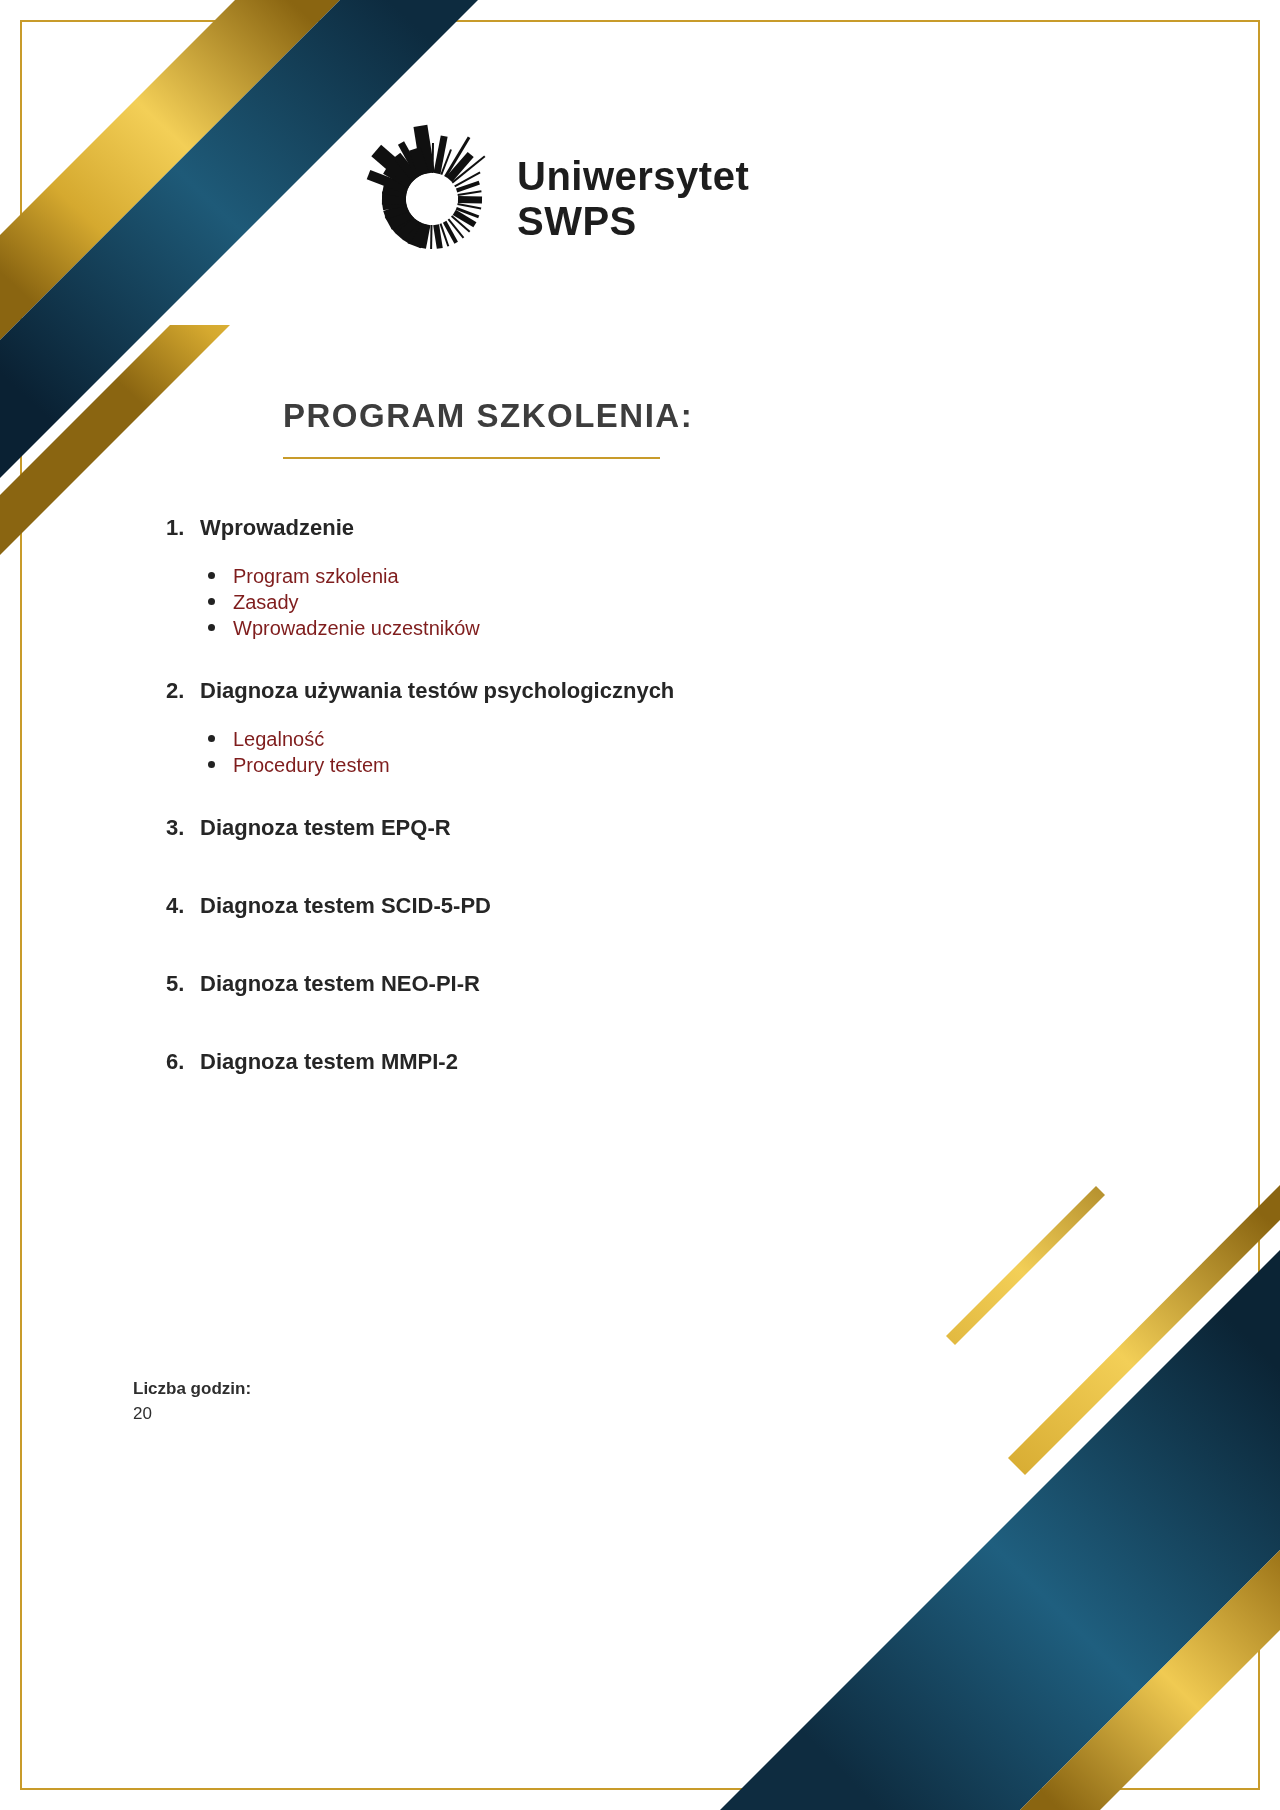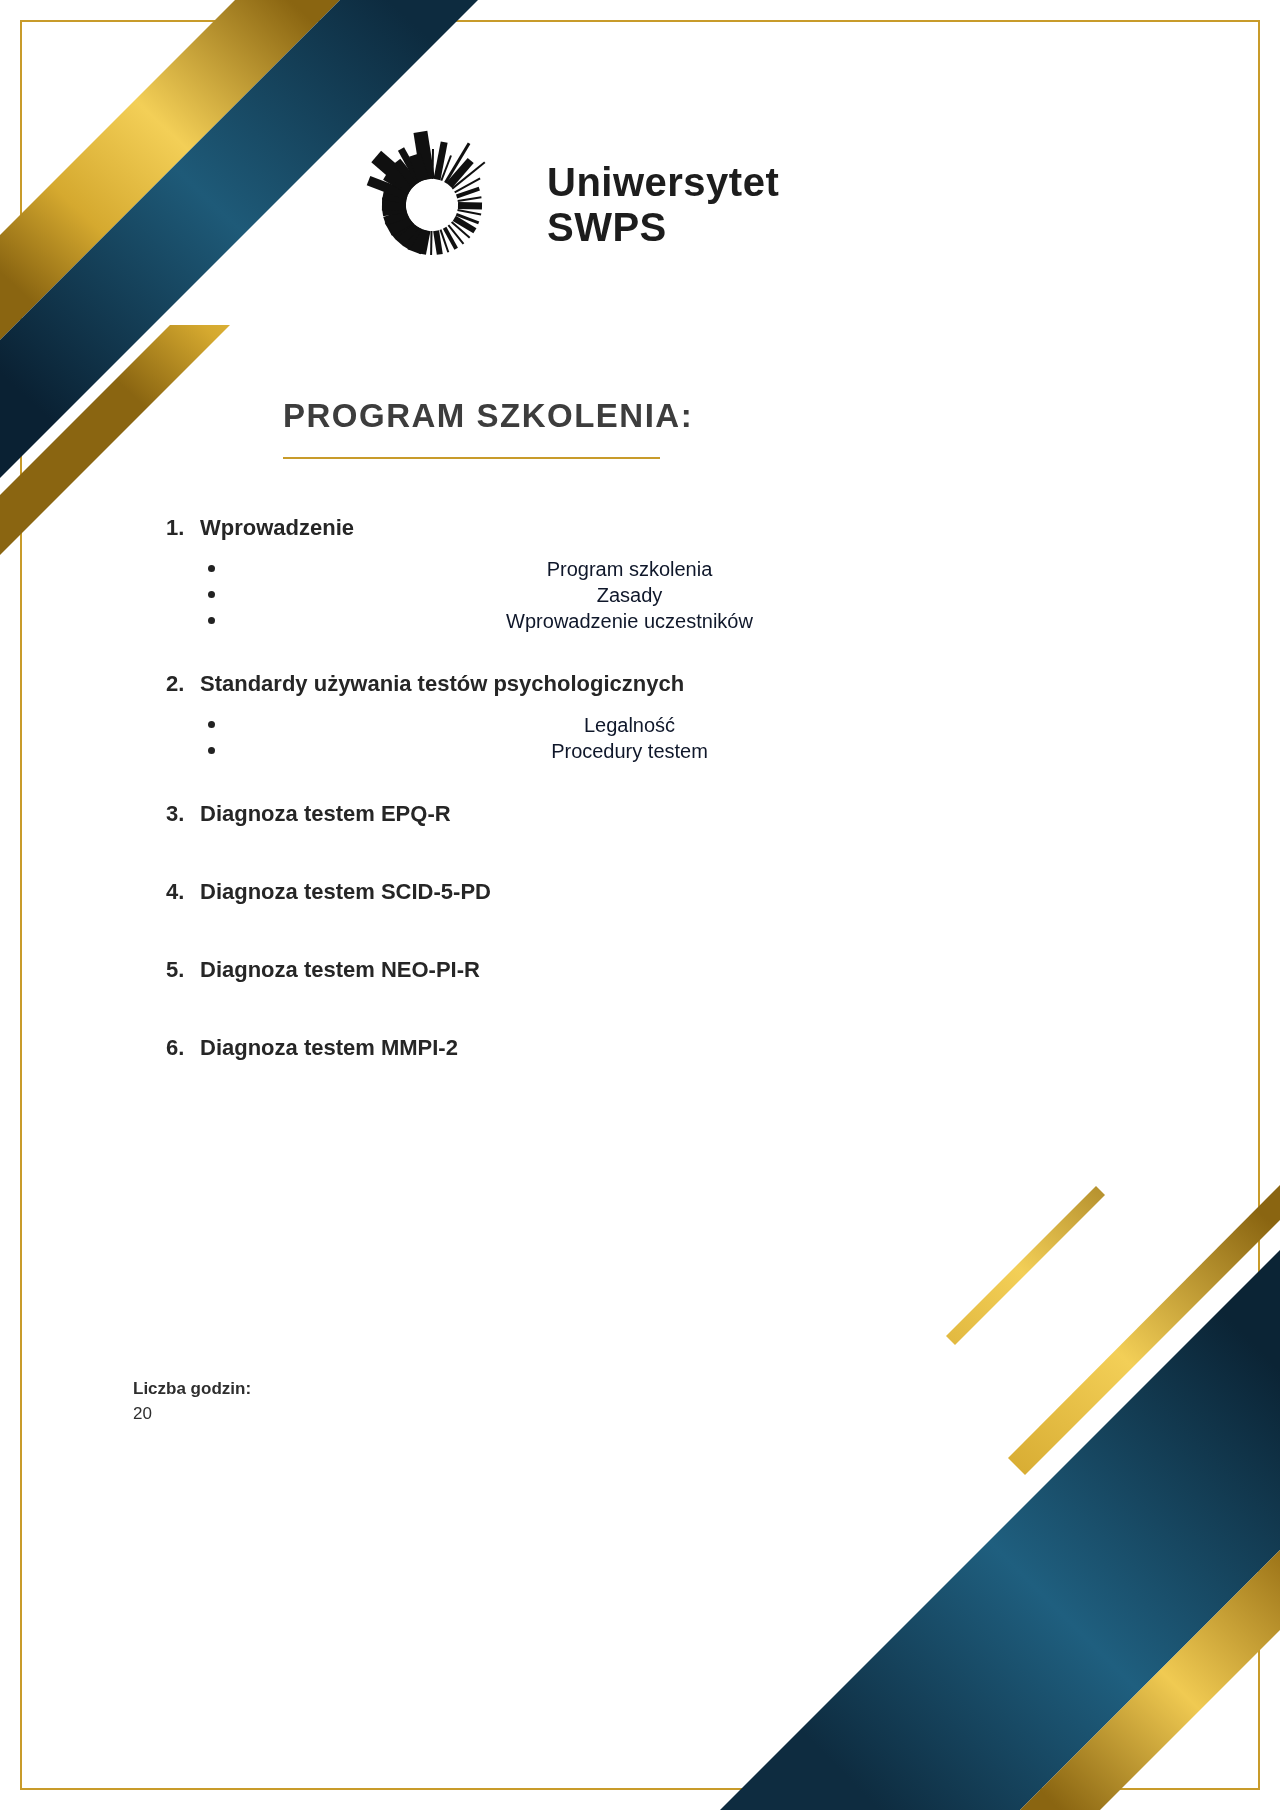--- a/index.html
+++ b/index.html
@@ -11,22 +11,22 @@
   }
   .frame {
     position:absolute; inset:20px;
     border:2px solid #C89B2A;
   }
   .corner { position:absolute; pointer-events:none; }
   .corner.tl { top:0; left:0; width:560px; height:560px; }
   .corner.br { right:0; bottom:0; width:620px; height:760px; }
 
   .brand {
-    position:absolute; top:130px; left:357px;
-    display:flex; align-items:center; gap:40px;
+    position:absolute; top:124px; left:357px;
+    display:flex; align-items:center; gap:10px;
   }
   .logo { width:150px; height:150px; }
   .logo svg { width:100%; height:100%; display:block; }
   .brand-text {
     font-weight:bold; font-size:40px; line-height:1.12;
     color:#1d1d1d; letter-spacing:0.5px;
   }
 
   .title {
     position:absolute; top:397px; left:283px;
@@ -42,22 +42,22 @@
     position:absolute; top:514px; left:166px; width:860px;
   }
   .sec { margin-bottom:36px; }
   .sec.plain { margin-bottom:50px; }
   .sec-head {
     display:flex; font-weight:bold; font-size:22px;
     line-height:28px; color:#262626;
   }
   .sec-head .num { width:34px; flex:0 0 34px; }
   .bullets {
-    list-style:none; margin:14px 0 0 40px;
-    font-size:20px; color:#0f172a;text-align:center;
+    list-style:none; margin:21px 0 0 40px;
+    font-size:20px; color:#7f1d1d;
   }
   .bullets li {
     position:relative; padding-left:27px; line-height:26px;
   }
   .bullets li::before {
     content:""; position:absolute; left:2px; top:9px;
     width:7px; height:7px; border-radius:50%; background:#222222;
   }
 
   .footer {
@@ -177,21 +177,21 @@
       <ul class="bullets">
         <li>Program szkolenia</li>
         <li>Zasady</li>
         <li>Wprowadzenie uczestników</li>
       </ul>
     </div>
 
     <div class="sec">
       <div class="sec-head">
         <span class="num">2.</span>
-        <span class="sec-title">Standardy używania testów psychologicznych</span>
+        <span class="sec-title">Diagnoza używania testów psychologicznych</span>
       </div>
       <ul class="bullets">
         <li>Legalność</li>
         <li>Procedury testem</li>
       </ul>
     </div>
 
     <div class="sec plain">
       <div class="sec-head">
         <span class="num">3.</span>

